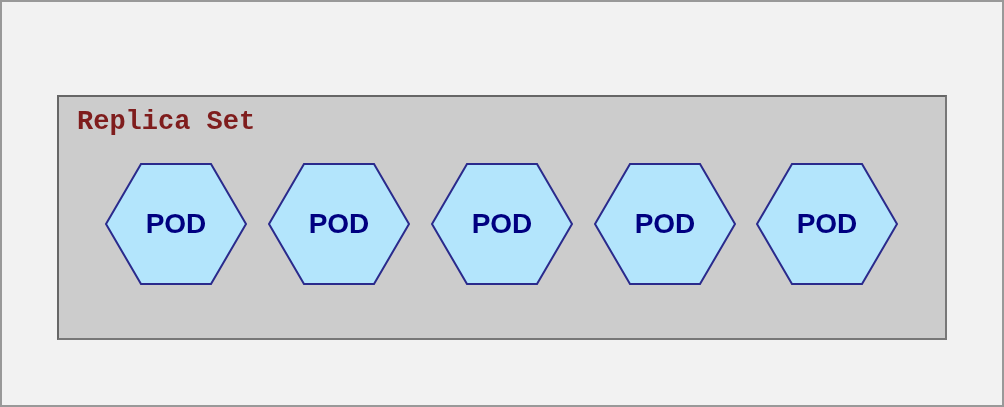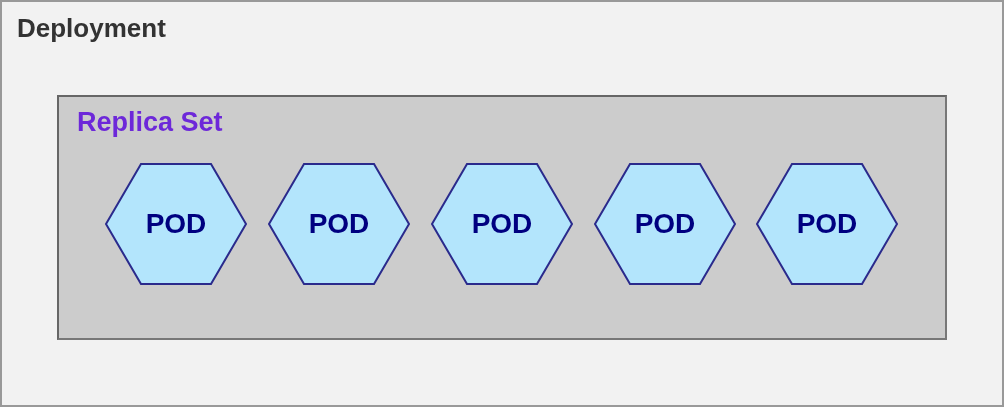--- a/index.html
+++ b/index.html
@@ -38,24 +38,23 @@
     .pod-label {
       position: absolute; left: 0; top: 0; width: 144px; height: 124px;
       display: flex; align-items: center; justify-content: center;
       font-size: 28px; font-weight: bold; color: #000080;
     }
   </style>
 </head>
 <body>
 
 <div class="deployment" style="background: rgb(242, 242, 242);">
-  <div class="deployment-title" style="color: rgb(51, 51, 51);">Deployment</div>
 
   <div class="replicaset" style="background: rgb(204, 204, 204);">
-    <div class="replicaset-title" style="color: #6d28d9;">Replica Set</div>
+    <div class="replicaset-title" style="color: #7f1d1d; font-family: Liberation Mono, monospace;">Replica Set</div>
 
     <div class="pods">
       <div class="pod" style="left:45px; top:65px;">
         <svg width="144" height="124" viewBox="0 0 144 124">
           <polygon points="2,62 37,2 107,2 142,62 107,122 37,122" fill="#b3e5fc" stroke="#2a2a8c" stroke-width="2"></polygon>
         </svg>
         <div class="pod-label" style="color: rgb(0, 0, 128);">POD</div>
       </div>
       <div class="pod" style="left:208px; top:65px;">
         <svg width="144" height="124" viewBox="0 0 144 124">

